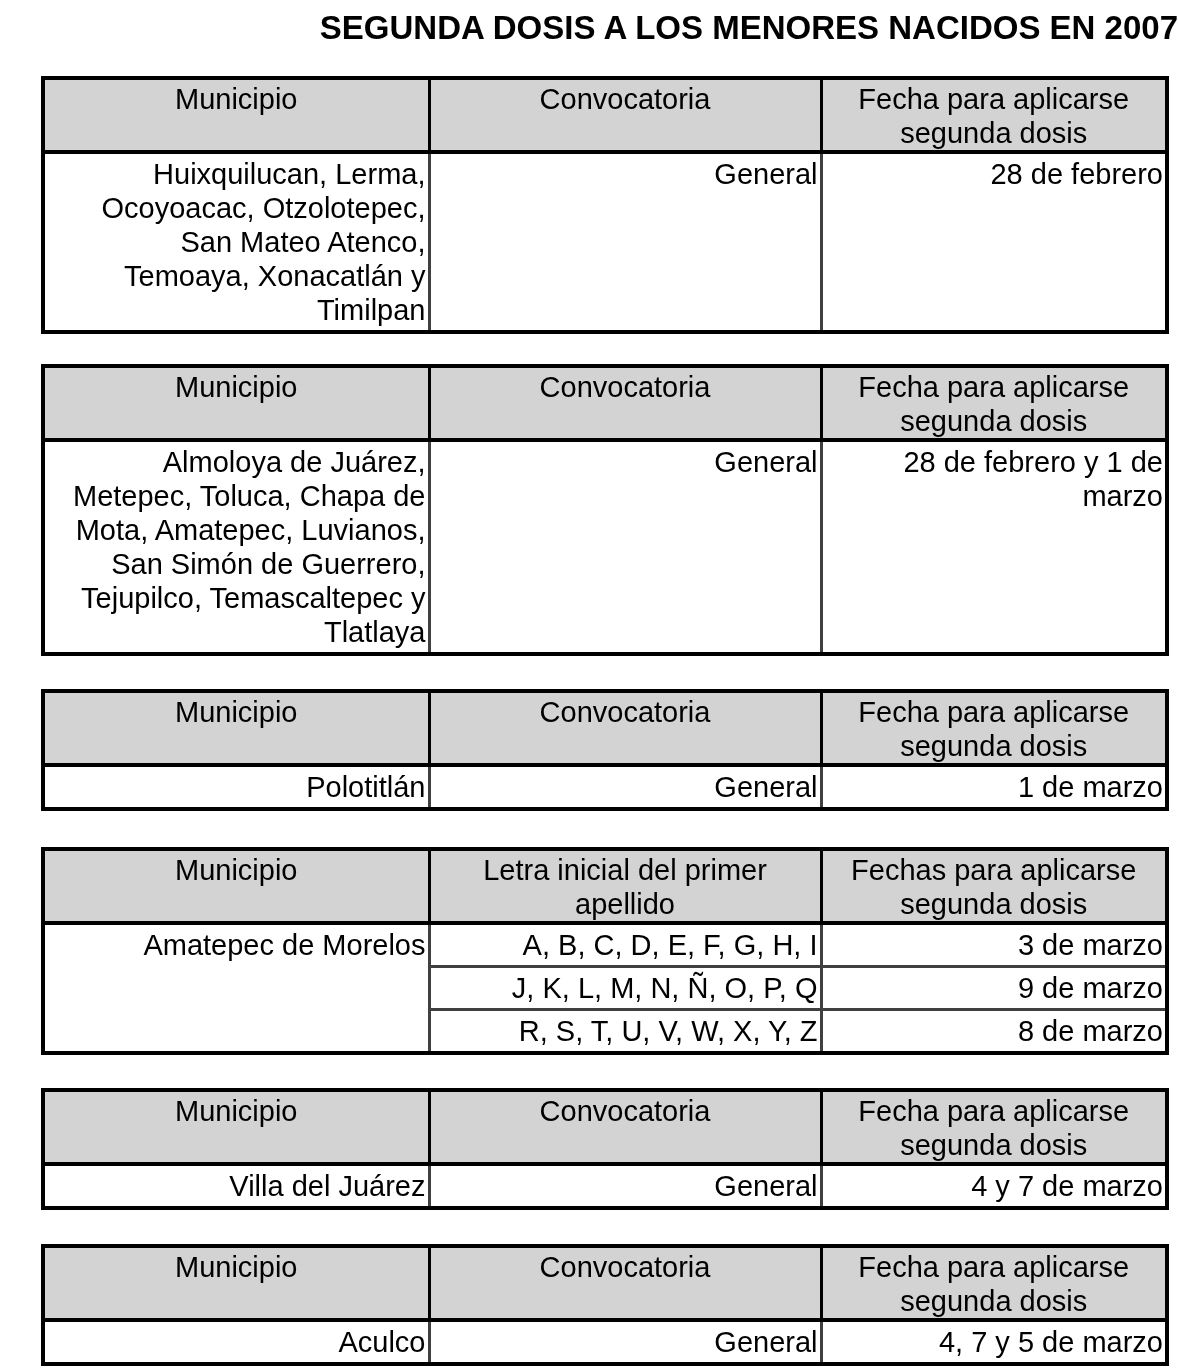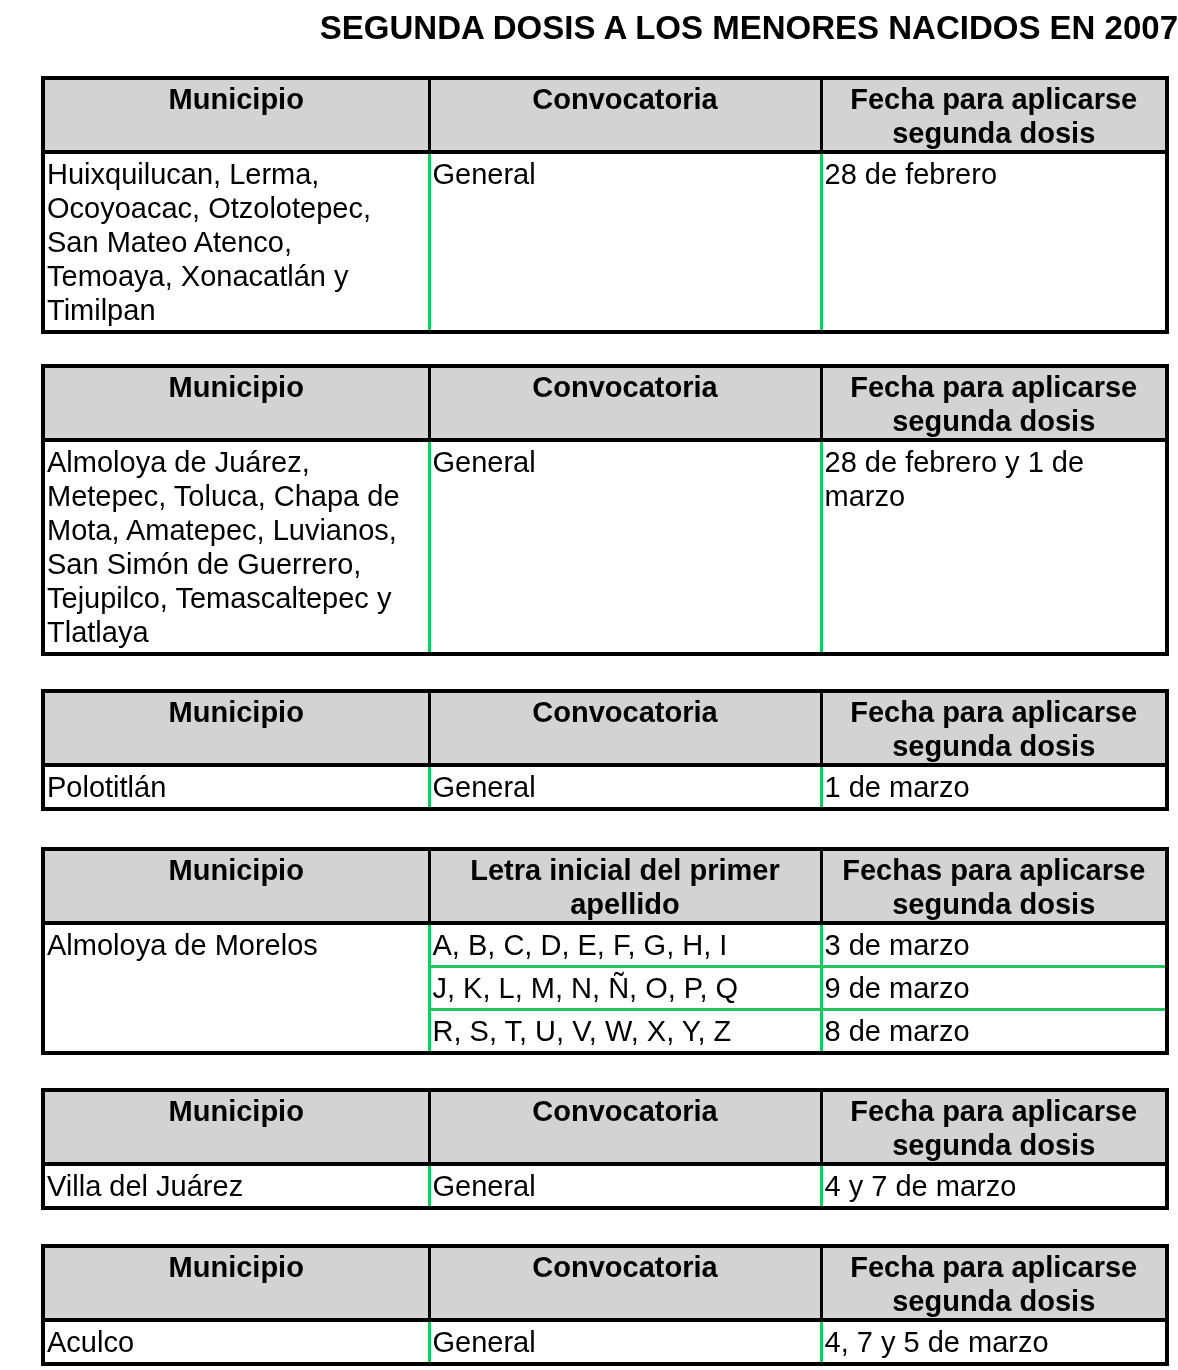--- a/index.html
+++ b/index.html
@@ -28,36 +28,36 @@
     width: 1124px;
     margin-left: 41px;
     border: 4px solid #000000;
   }
   table.tbl col.c1 { width: 386px; }
   table.tbl col.c2 { width: 392px; }
   table.tbl col.c3 { width: 346px; }
   table.tbl th {
     background: #d3d3d3;
     font-size: 29px;
-    font-weight: bold;
+    font-weight: normal;
     line-height: 34px;
     text-align: center;
     vertical-align: top;
     border: 3px solid #000000;
     border-bottom: 4px solid #000000;
     padding: 2px 4px 0 4px;
     white-space: pre-line;
   }
   table.tbl td {
     font-size: 29px;
     font-weight: normal;
     line-height: 34px;
-    text-align: left;
+    text-align: right;
     vertical-align: top;
-    border: 3px solid #22c55e;
+    border: 3px solid #404040;
     padding: 3px 2px;
     white-space: pre-line;
     background: #ffffff;
   }
   .mt1 { margin-top: 28px; }
   .mt2 { margin-top: 30px; }
   .mt3 { margin-top: 33px; }
   .mt4 { margin-top: 36px; }
   .mt5 { margin-top: 33px; }
   .mt6 { margin-top: 34px; }
@@ -156,21 +156,21 @@
     <tr>
       <th>Municipio</th>
       <th>Letra inicial del primer
 apellido</th>
       <th>Fechas para aplicarse
 segunda dosis</th>
     </tr>
   </thead>
   <tbody>
     <tr>
-      <td rowspan="3">Almoloya de Morelos</td>
+      <td rowspan="3">Amatepec de Morelos</td>
       <td>A, B, C, D, E, F, G, H, I</td>
       <td>3 de marzo</td>
     </tr>
     <tr>
       <td>J, K, L, M, N, Ñ, O, P, Q</td>
       <td>9 de marzo</td>
     </tr>
     <tr>
       <td>R, S, T, U, V, W, X, Y, Z</td>
       <td>8 de marzo</td>

